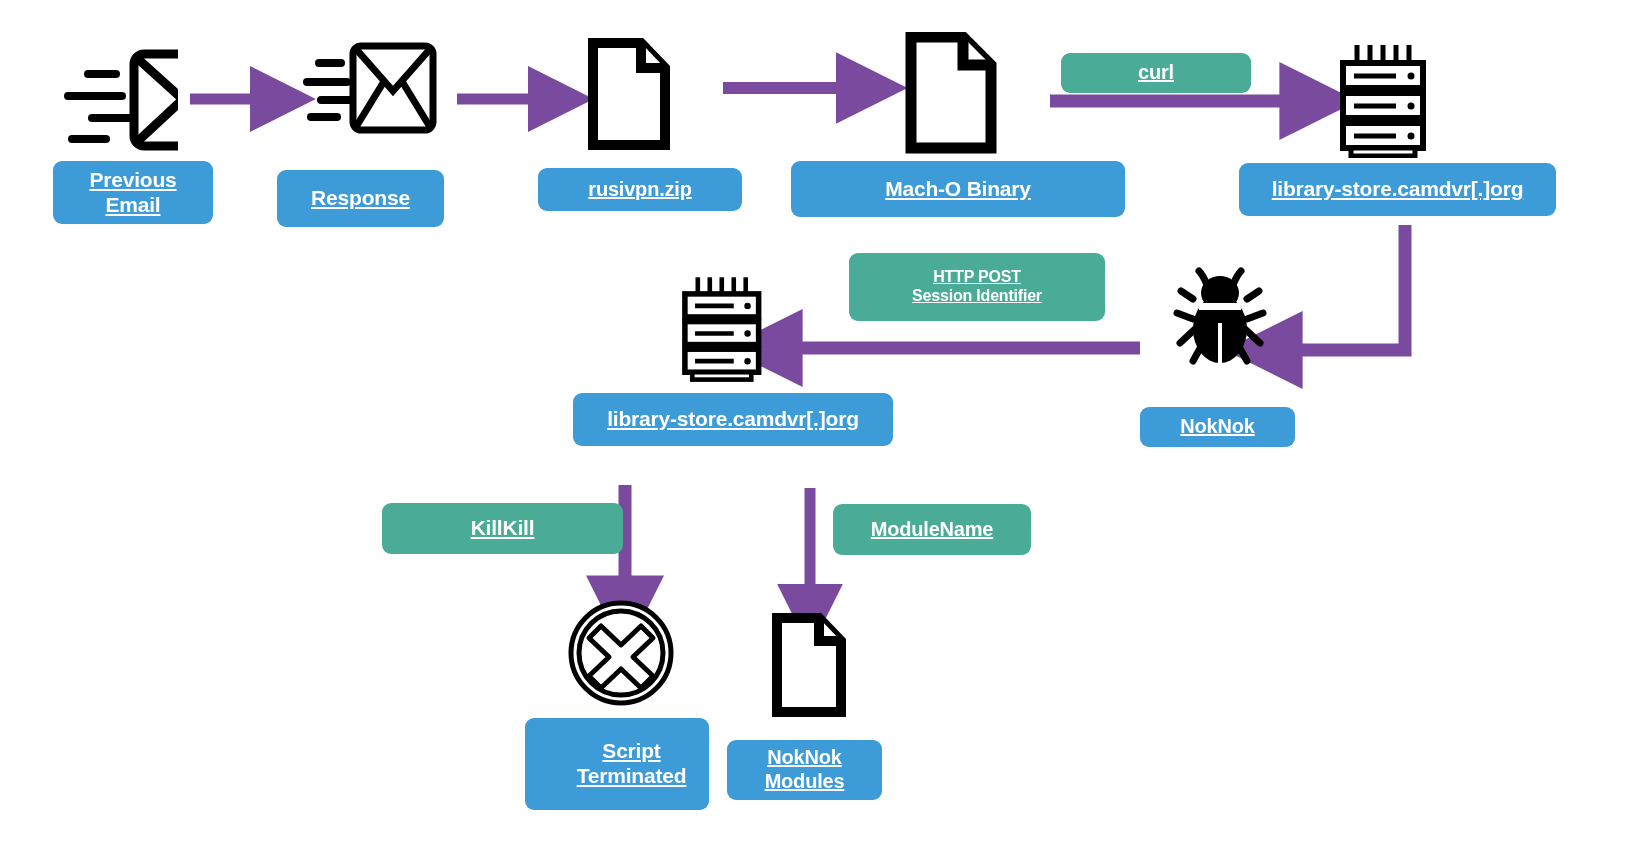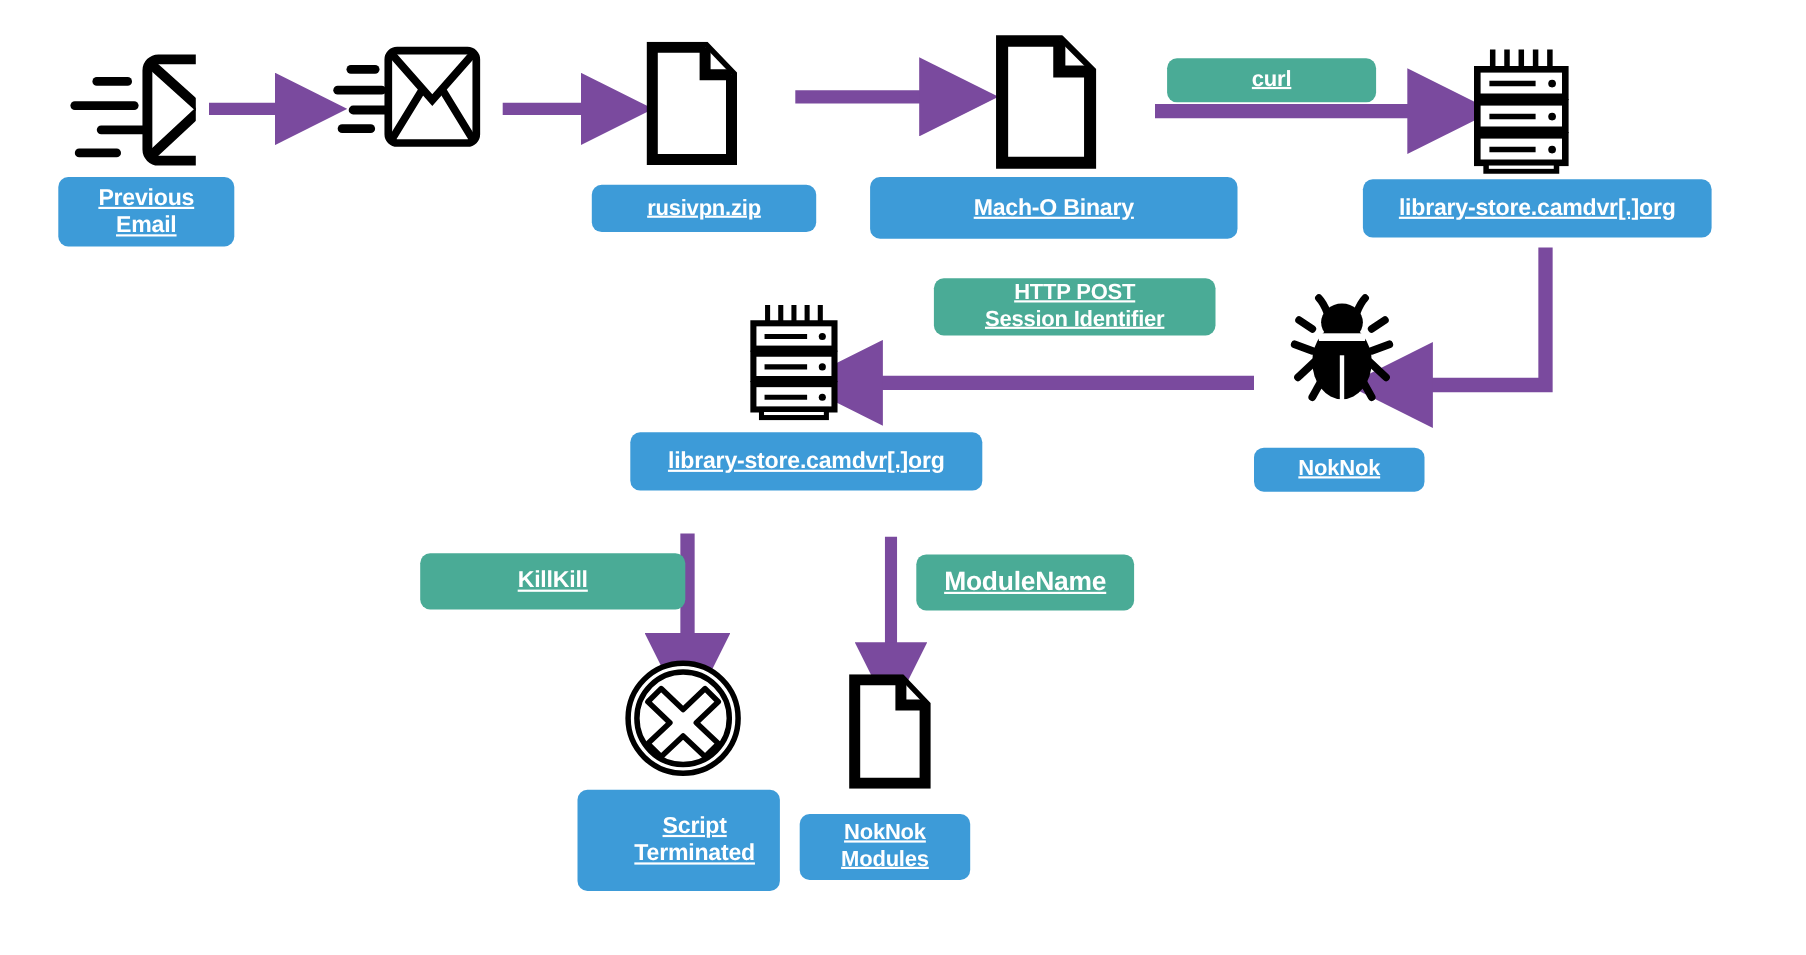--- a/index.html
+++ b/index.html
@@ -202,39 +202,40 @@
   <div class="icon-box" style="left:771px; top:613px; width:76px; height:104px;">
     <svg viewBox="0 0 76 104">
       <path d="M6,5 L48,5 L70,28 L70,99 L6,99 Z" fill="#fff" stroke="#000" stroke-width="10" stroke-linejoin="miter"></path>
       <path d="M48,5 L48,28 L70,28" fill="#fff" stroke="#000" stroke-width="10" stroke-linejoin="miter"></path>
     </svg>
   </div>
 
   <div class="node-label blue-label" style="left:53px; top:161px; width:160px; height:63px; font-size:21px;">Previous
 Email</div>
 
+  <div class="node-label blue-label" style="left:277px; top:170px; width:167px; height:57px; font-size:21px;">Response</div>
 
   <div class="node-label blue-label" style="left:538px; top:168px; width:204px; height:43px; font-size:20px;">rusivpn.zip</div>
 
   <div class="node-label blue-label" style="left:791px; top:161px; width:334px; height:56px; font-size:21px;">Mach-O Binary</div>
 
   <div class="node-label blue-label" style="left:1239px; top:163px; width:317px; height:53px; font-size:21px;">library-store.camdvr[.]org</div>
 
   <div class="node-label blue-label" style="left:1140px; top:407px; width:155px; height:40px; font-size:20px;">NokNok</div>
 
   <div class="node-label blue-label" style="left:573px; top:393px; width:320px; height:53px; font-size:21px;">library-store.camdvr[.]org</div>
 
   <div class="node-label blue-label" style="left:525px; top:718px; width:184px; height:92px; font-size:21px;padding-left:39px;">Script
 Terminated</div>
 
   <div class="node-label blue-label" style="left:727px; top:740px; width:155px; height:60px; font-size:20px;">NokNok
 Modules</div>
 
   <div class="node-label green-label" style="left:1061px; top:53px; width:190px; height:40px; font-size:20px;">curl</div>
 
-  <div class="node-label green-label" style="left:849px; top:253px; width:256px; height:52px; font-size:20px;">HTTP POST
+  <div class="node-label green-label" style="left:849px; top:253px; width:256px; height:68px; font-size:16px;">HTTP POST
 Session Identifier</div>
 
   <div class="node-label green-label" style="left:382px; top:503px; width:241px; height:51px; font-size:21px;">KillKill</div>
 
-  <div class="node-label green-label" style="left:833px; top:504px; width:198px; height:51px; font-size:24px;">ModuleName</div>
+  <div class="node-label green-label" style="left:833px; top:504px; width:198px; height:51px; font-size:20px;">ModuleName</div>
 
 </div>
 
 </body></html>

